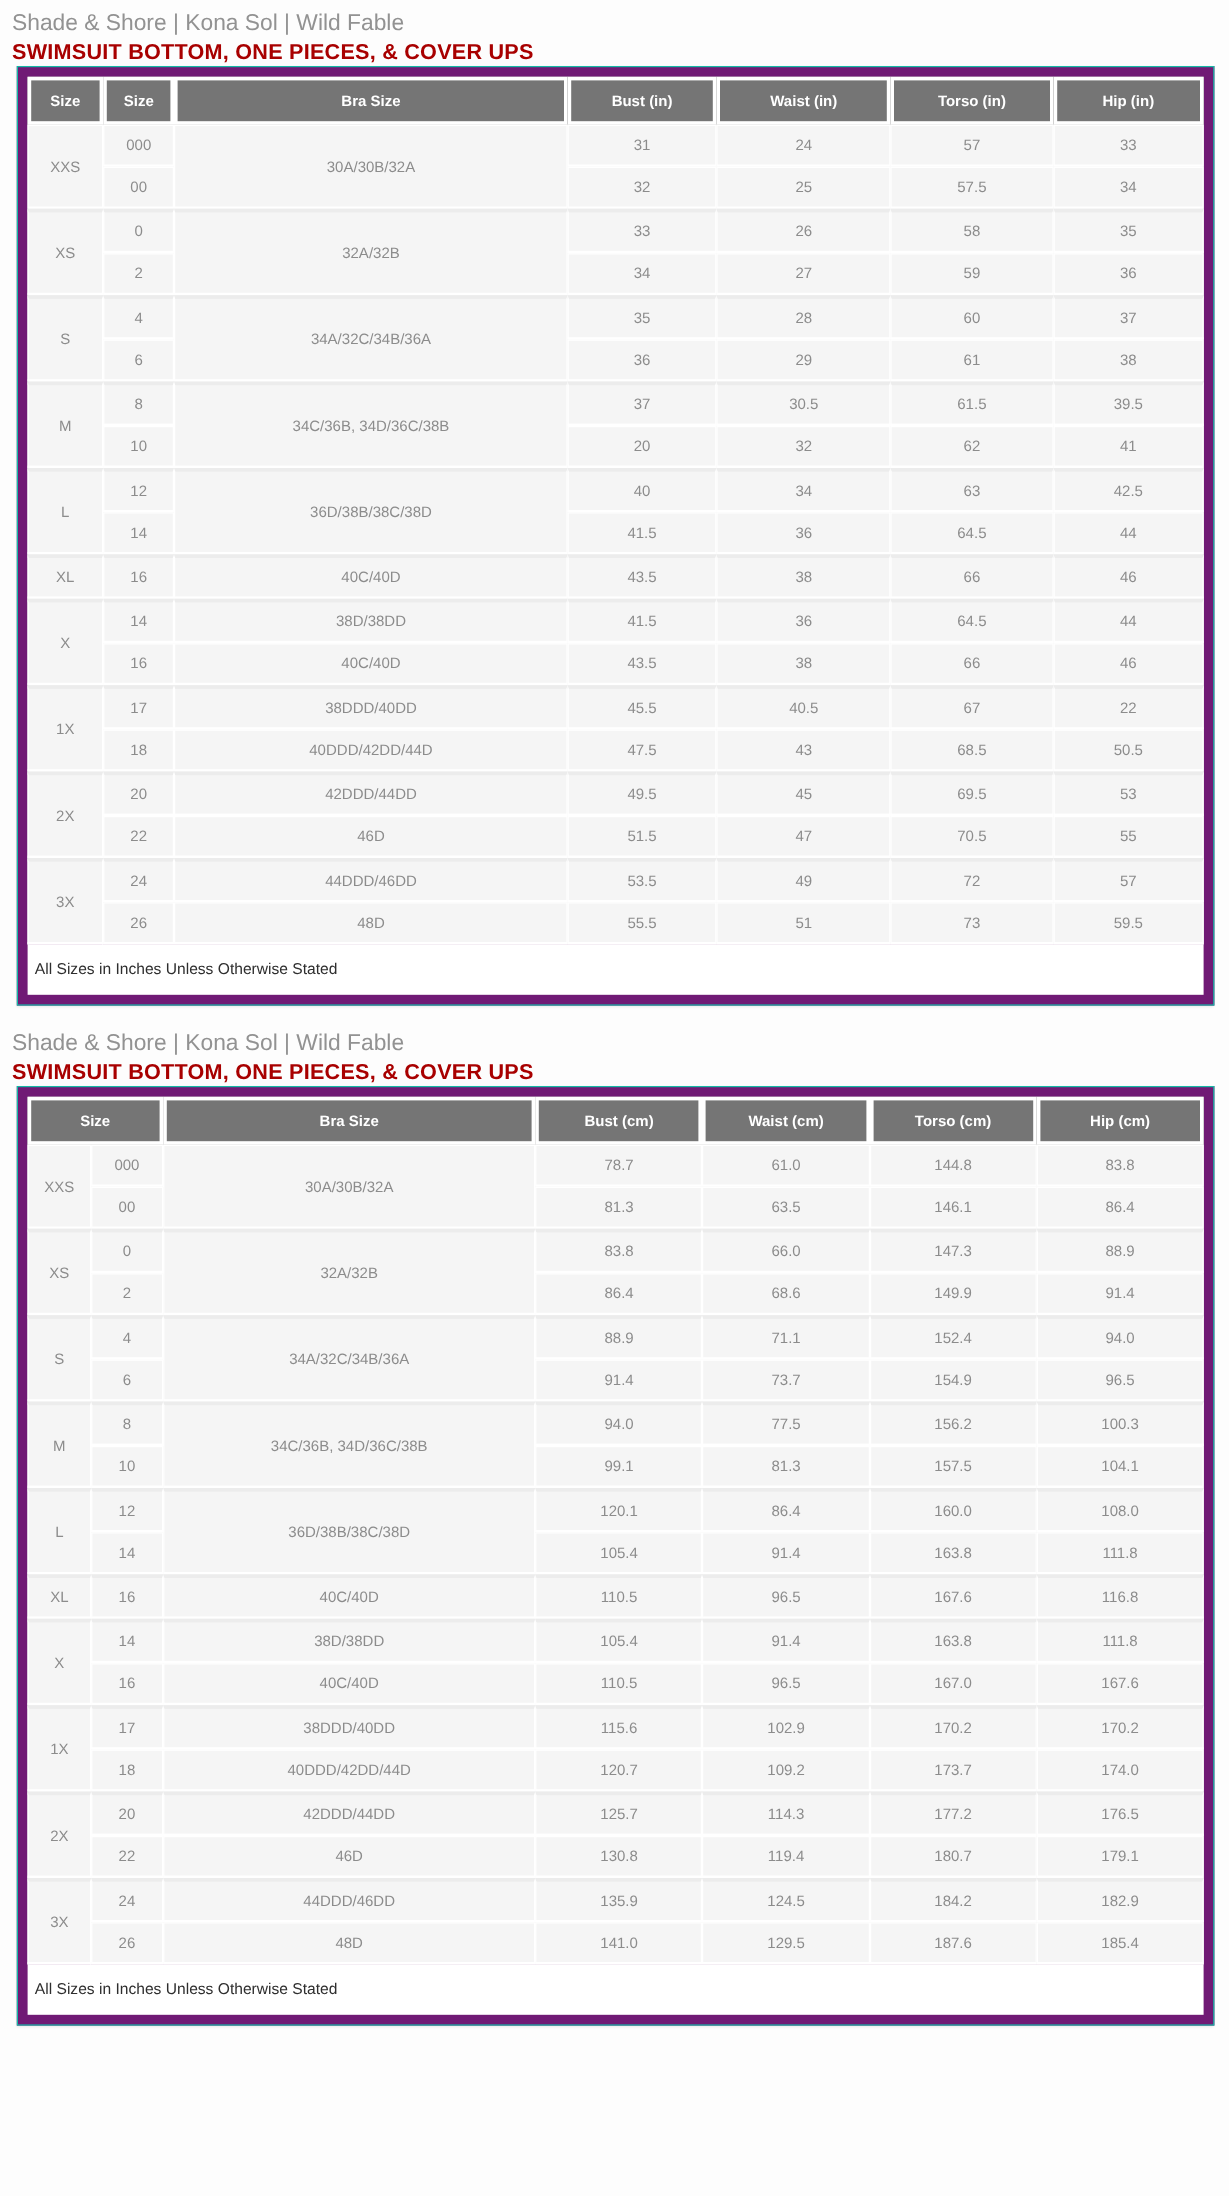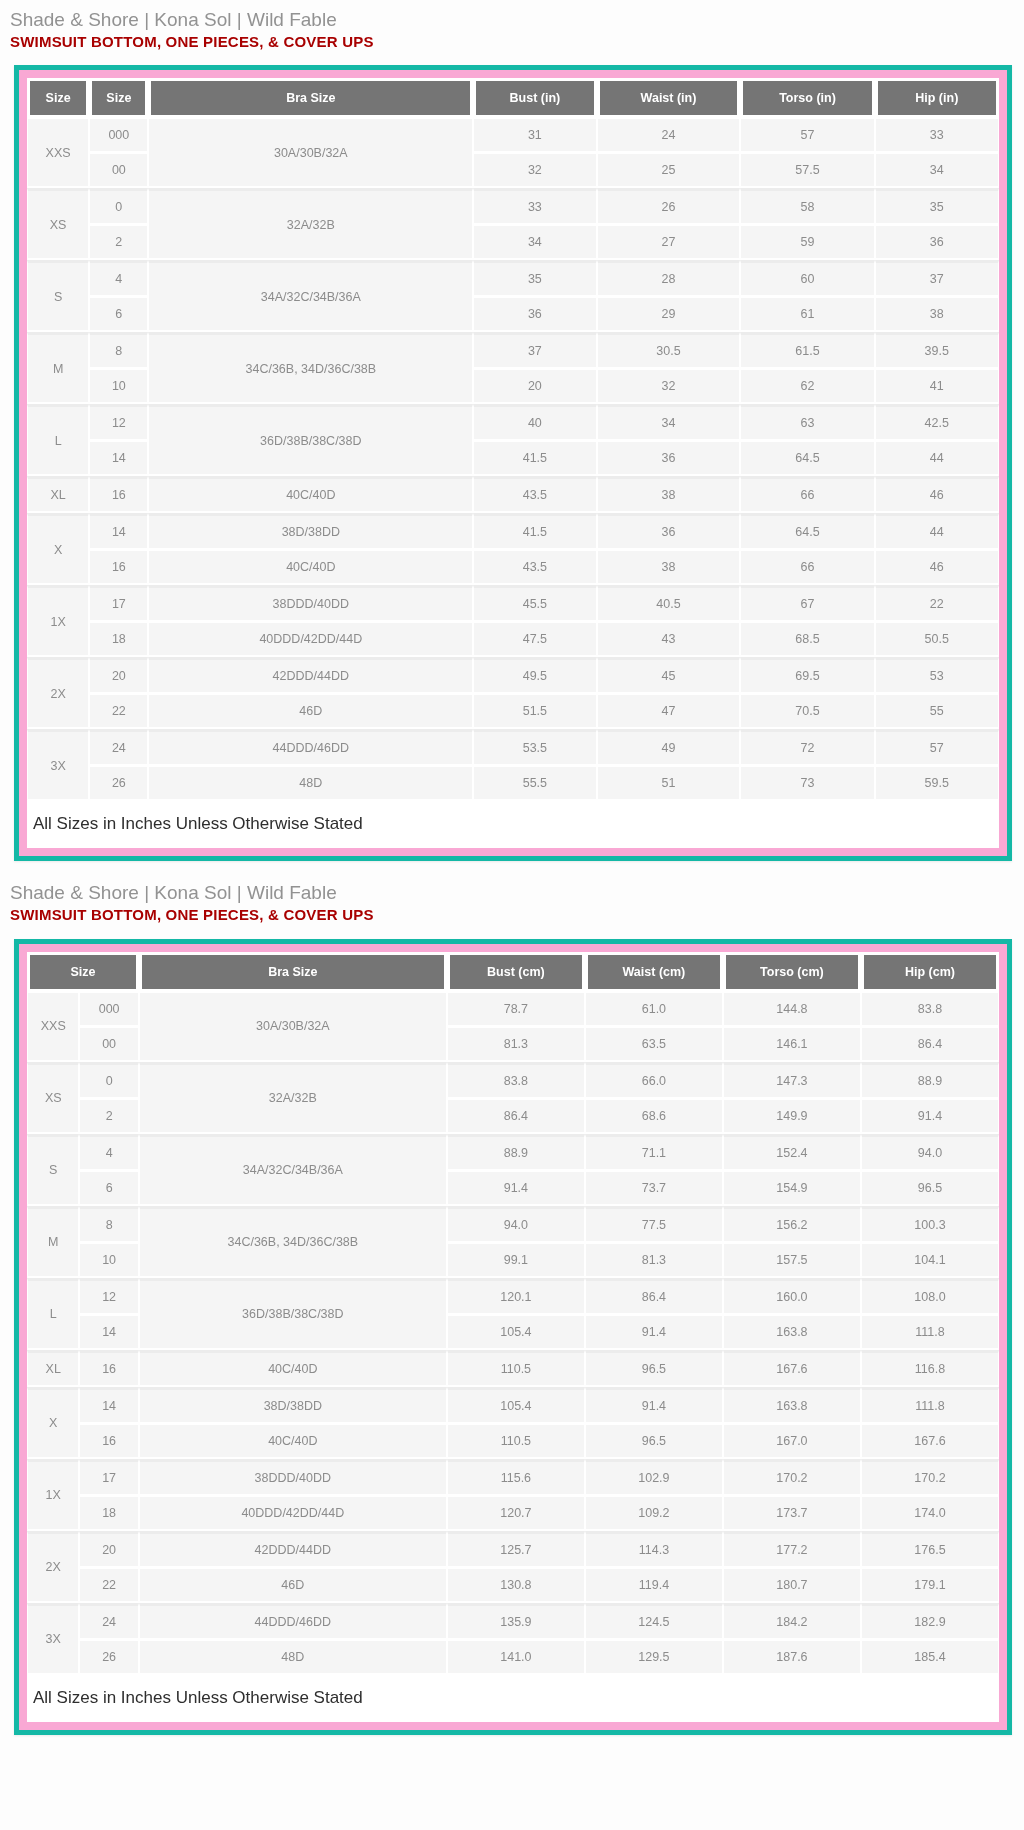--- a/index.html
+++ b/index.html
@@ -11,30 +11,30 @@
   }
   .section { margin-bottom: 20px; }
   .brands {
     color: #929292;
     font-size: 19px;
     line-height: 1.25;
   }
   .chart-title {
     color: #a80000;
     font-weight: bold;
-    font-size: 15px;
+    font-size: 18px;
     line-height: 1.3;
     letter-spacing: .2px;
   }
   .panel {
-    margin-top: 14px;
+    margin-top: 0;
     margin-left: 4px;
     margin-right: 2px;
-    background: #f9a8d4;
-    border: 5px solid #14b8a6;
+    background: #701a75;
+    border: 1px solid #14b8a6;
     box-shadow: 0 1px 2px rgba(0,0,0,.08);
     padding: 8px;
   }
   table {
     width: 100%;
     border-collapse: separate;
     border-spacing: 0;
     background: #fff;
     table-layout: fixed;
   }
@@ -58,21 +58,21 @@
     border-bottom: 2px solid #fff;
     overflow: hidden;
     white-space: nowrap;
   }
   tbody tr.group-start:not(:first-child) td {
     border-top: 3px solid #ececec;
   }
   .footnote {
     background: #fff;
     color: #2e2e2e;
-    font-size: 17px;
+    font-size: 13px;
     padding: 13px 6px 14px;
   }
 </style>
 </head>
 <body>
 
 <div class="section">
   <div class="brands">Shade &amp; Shore | Kona Sol | Wild Fable</div>
   <div class="chart-title">SWIMSUIT BOTTOM, ONE PIECES, &amp; COVER UPS</div>
   <div class="panel">

